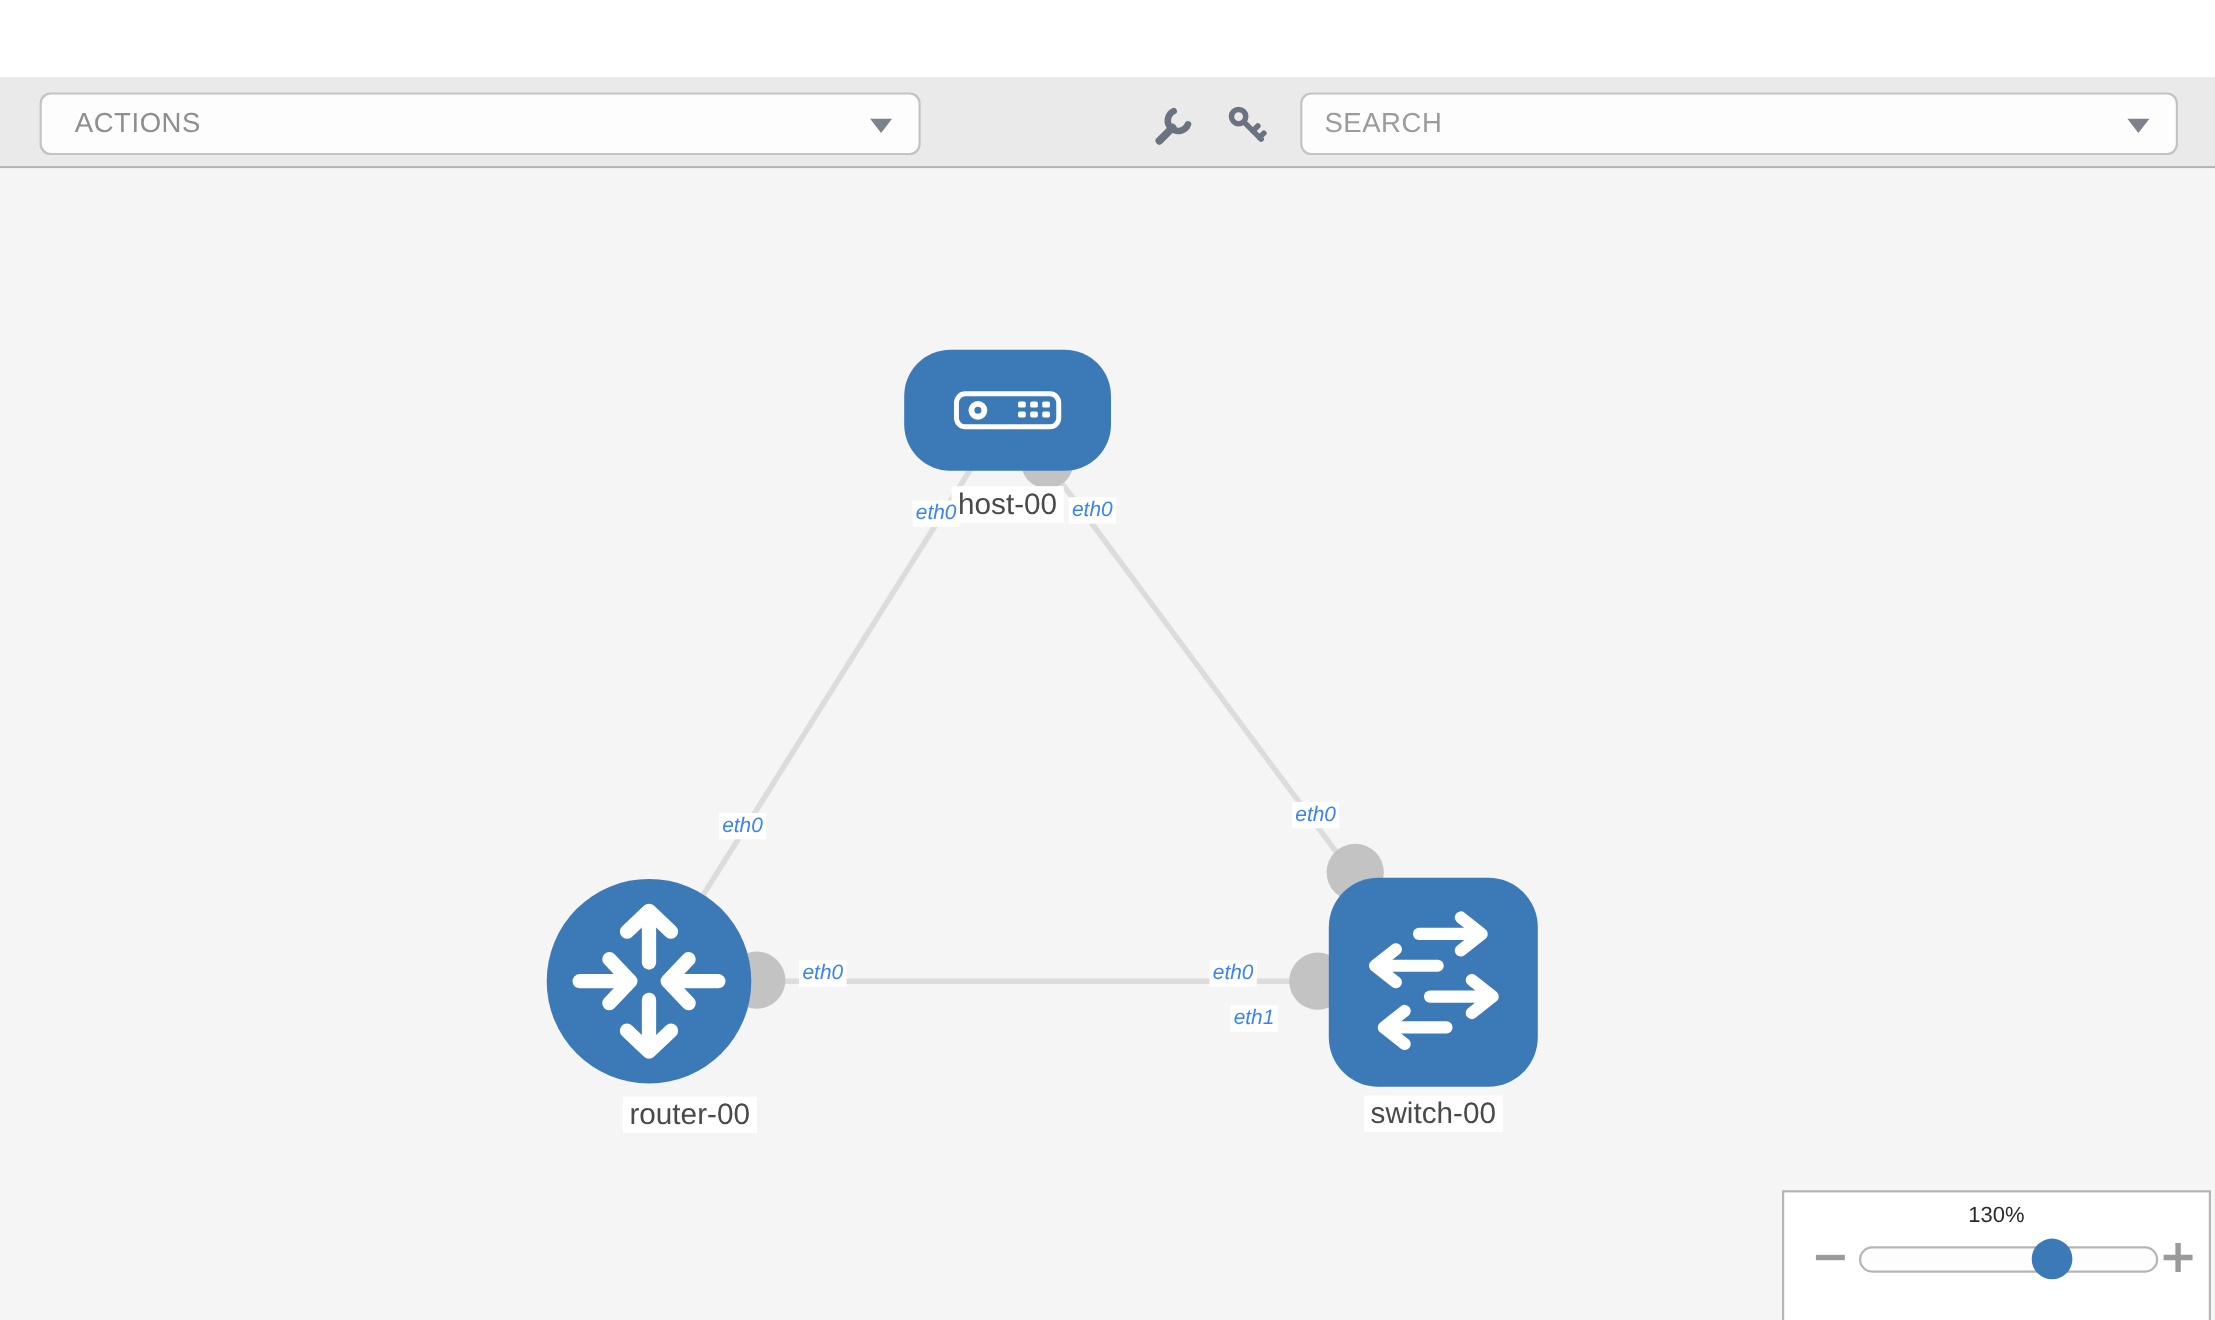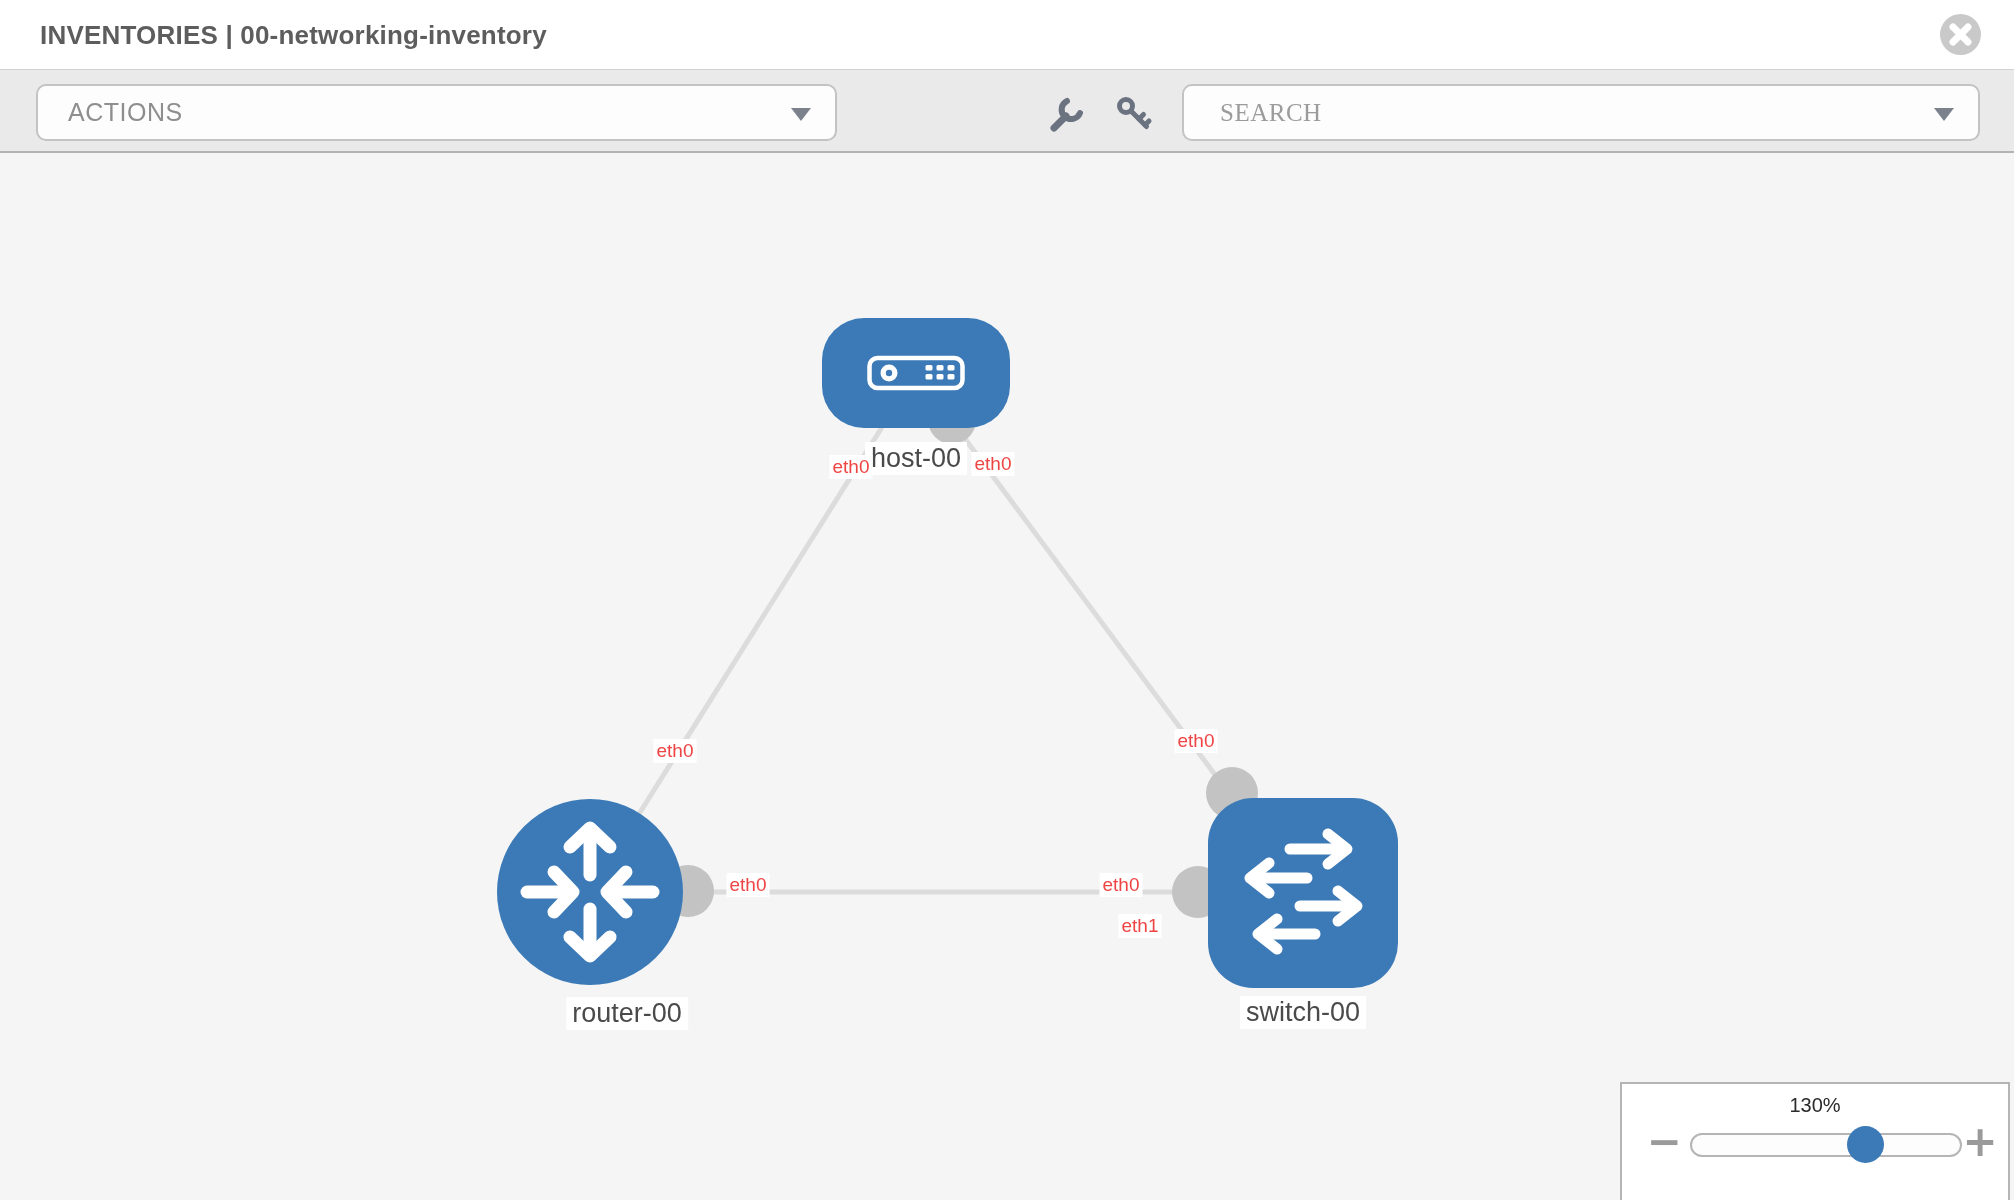--- a/index.html
+++ b/index.html
@@ -41,22 +41,21 @@
     padding-left: 30px; font-size: 25px; color: #8e8e8e; letter-spacing: 0.5px;
   }
   .caret {
     position: absolute; right: 24px; top: 22px; width: 0; height: 0;
     border-left: 10px solid transparent; border-right: 10px solid transparent;
     border-top: 13px solid #7c828c;
   }
   .search-input {
     border: none; outline: none; background: transparent;
     padding-left: 20px; font-size: 25px; color: #555; width: 720px;
-    font-family: Liberation Serif, serif;
-    margin-left: 16px;
+    font-family: Liberation Sans, sans-serif;
   }
   .search-input::placeholder { color: #9b9b9b; letter-spacing: 0.5px; opacity: 1; }
   .tool-btn {
     position: absolute; top: 22px; width: 46px; height: 46px;
     background: transparent; border: none; cursor: pointer;
     display: flex; align-items: center; justify-content: center;
   }
   .tool-btn.wrench { left: 1043px; }
   .tool-btn.key    { left: 1112px; }
 
@@ -67,22 +66,22 @@
   }
   svg.graph { position: absolute; top: 0; left: 0; }
 
   .node-label {
     position: absolute; transform: translateX(-50%);
     background: #ffffff; color: #4a4a4a;
     font-size: 27px; line-height: 33px; padding: 0 6px; white-space: nowrap;
   }
   .iface-label {
     position: absolute; transform: translateX(-50%);
-    background: #ffffff; color: #ef4444;
-    font-size: 19px; line-height: 24px; padding: 0 3px; white-space: nowrap;
+    background: #ffffff; color: #3b82f6;
+    font-size: 19px; line-height: 24px; padding: 0 3px; white-space: nowrap; font-style: italic;
   }
 
   
   .zoom-panel {
     position: absolute; left: 1620px; top: 929px; width: 390px; height: 130px;
     background: #ffffff; border: 2px solid #b5b5b5;
   }
   .zoom-value {
     position: absolute; top: 10px; left: 0; width: 100%;
     text-align: center; font-size: 20px; color: #2b2b2b;
@@ -102,29 +101,20 @@
   .zoom-thumb {
     position: absolute; left: 155px; top: -9px; width: 37px; height: 37px;
     border-radius: 50%; background: #3c7ab7; cursor: pointer;
   }
 </style>
 </head>
 <body>
 
 <div class="page">
 
-  <div class="header">
-    <div class="page-title">INVENTORIES | 00-networking-inventory</div>
-    <button class="close-btn">
-      <svg width="41" height="41" viewBox="0 0 41 41">
-        <line x1="13" y1="13" x2="28" y2="28" stroke="#ffffff" stroke-width="7" stroke-linecap="round"></line>
-        <line x1="28" y1="13" x2="13" y2="28" stroke="#ffffff" stroke-width="7" stroke-linecap="round"></line>
-      </svg>
-    </button>
-  </div>
 
   <div class="toolbar">
     <div class="dropdown actions">
       <span class="dropdown-label">ACTIONS</span>
       <span class="caret"></span>
     </div>
 
     <button class="tool-btn wrench">
       <svg width="40" height="40" viewBox="0 0 40 40">
         <path d="M 21 6 A 9.5 9.5 0 1 0 34 18" fill="none" stroke="#6b7280" stroke-width="6" stroke-linecap="round"></path>

